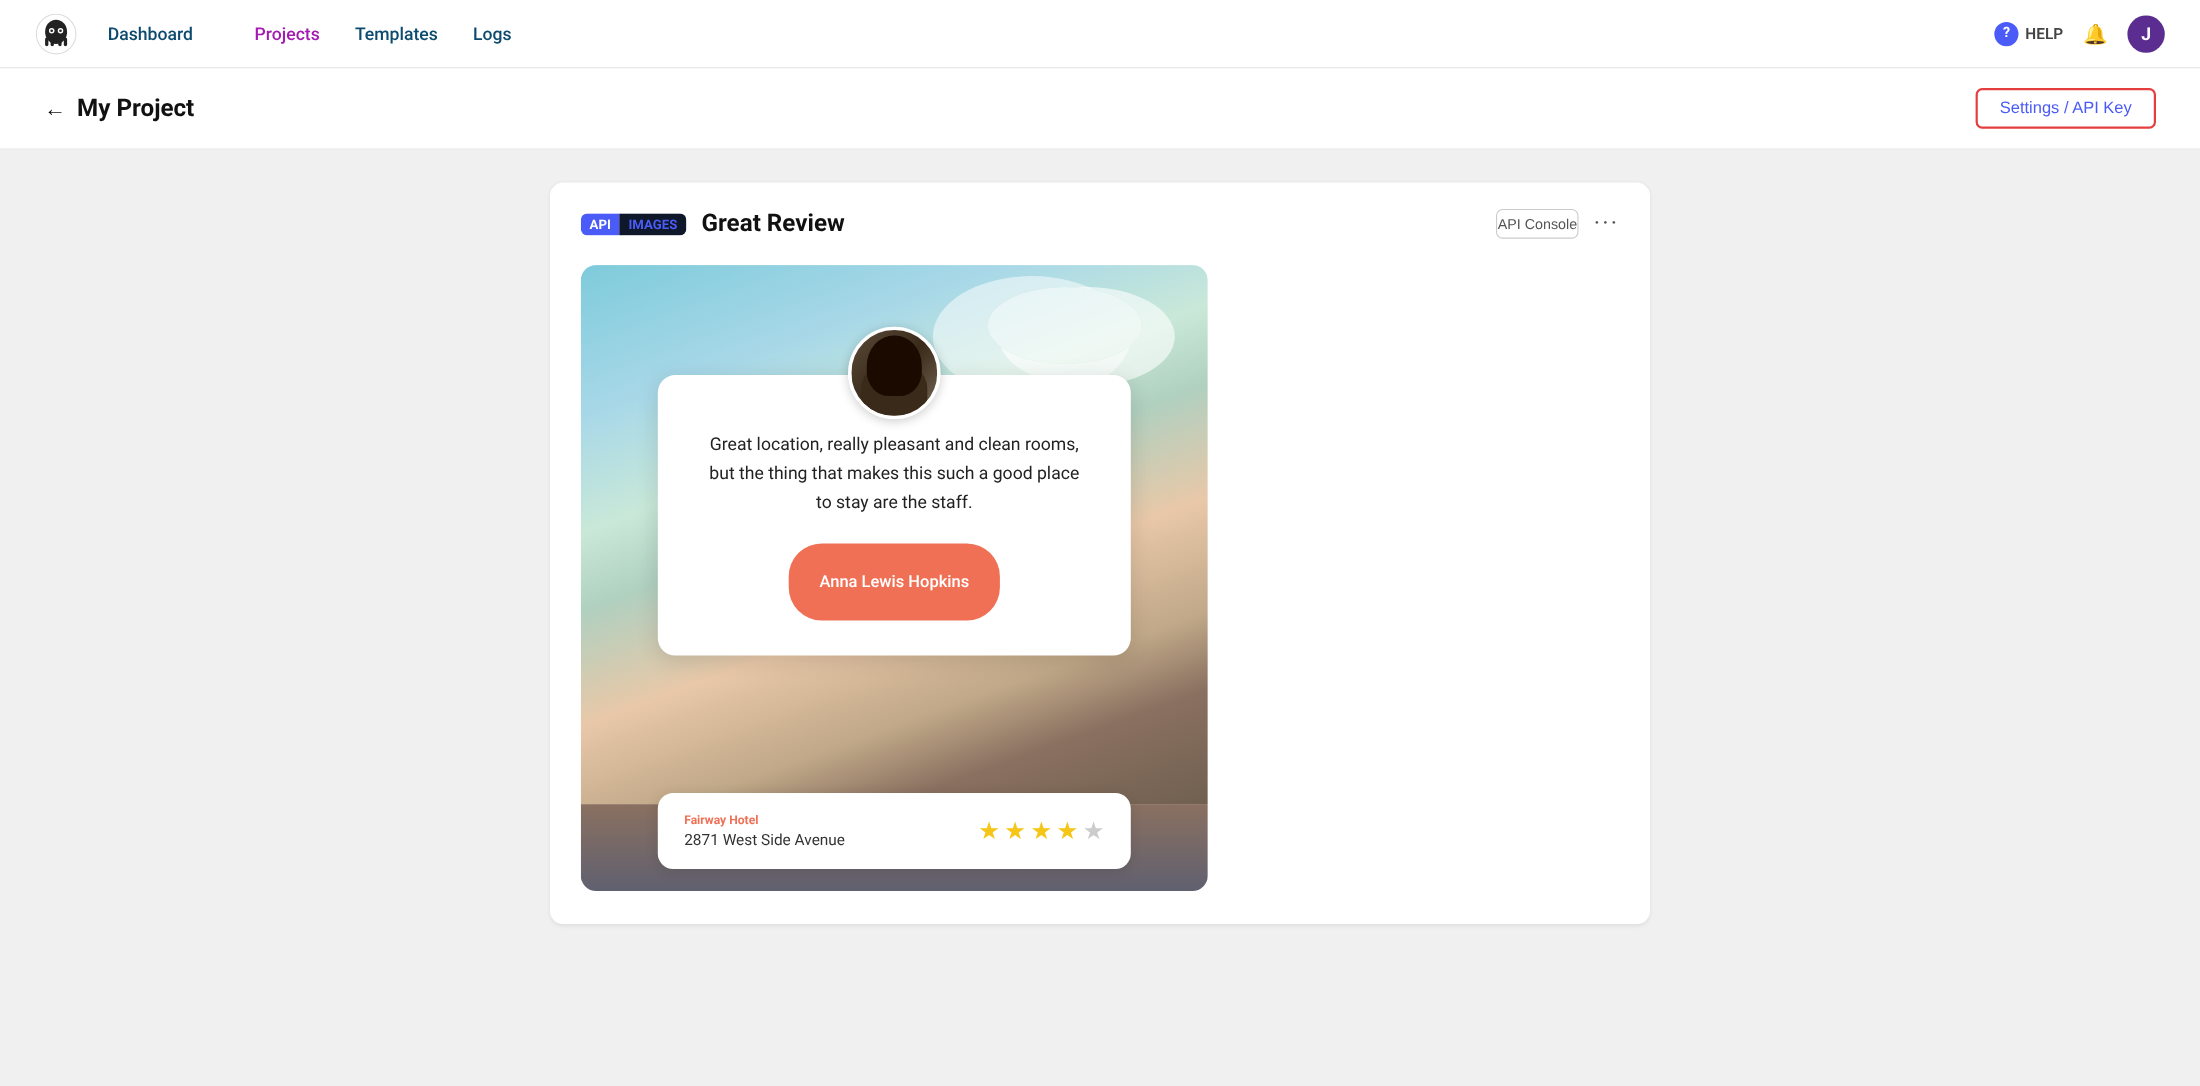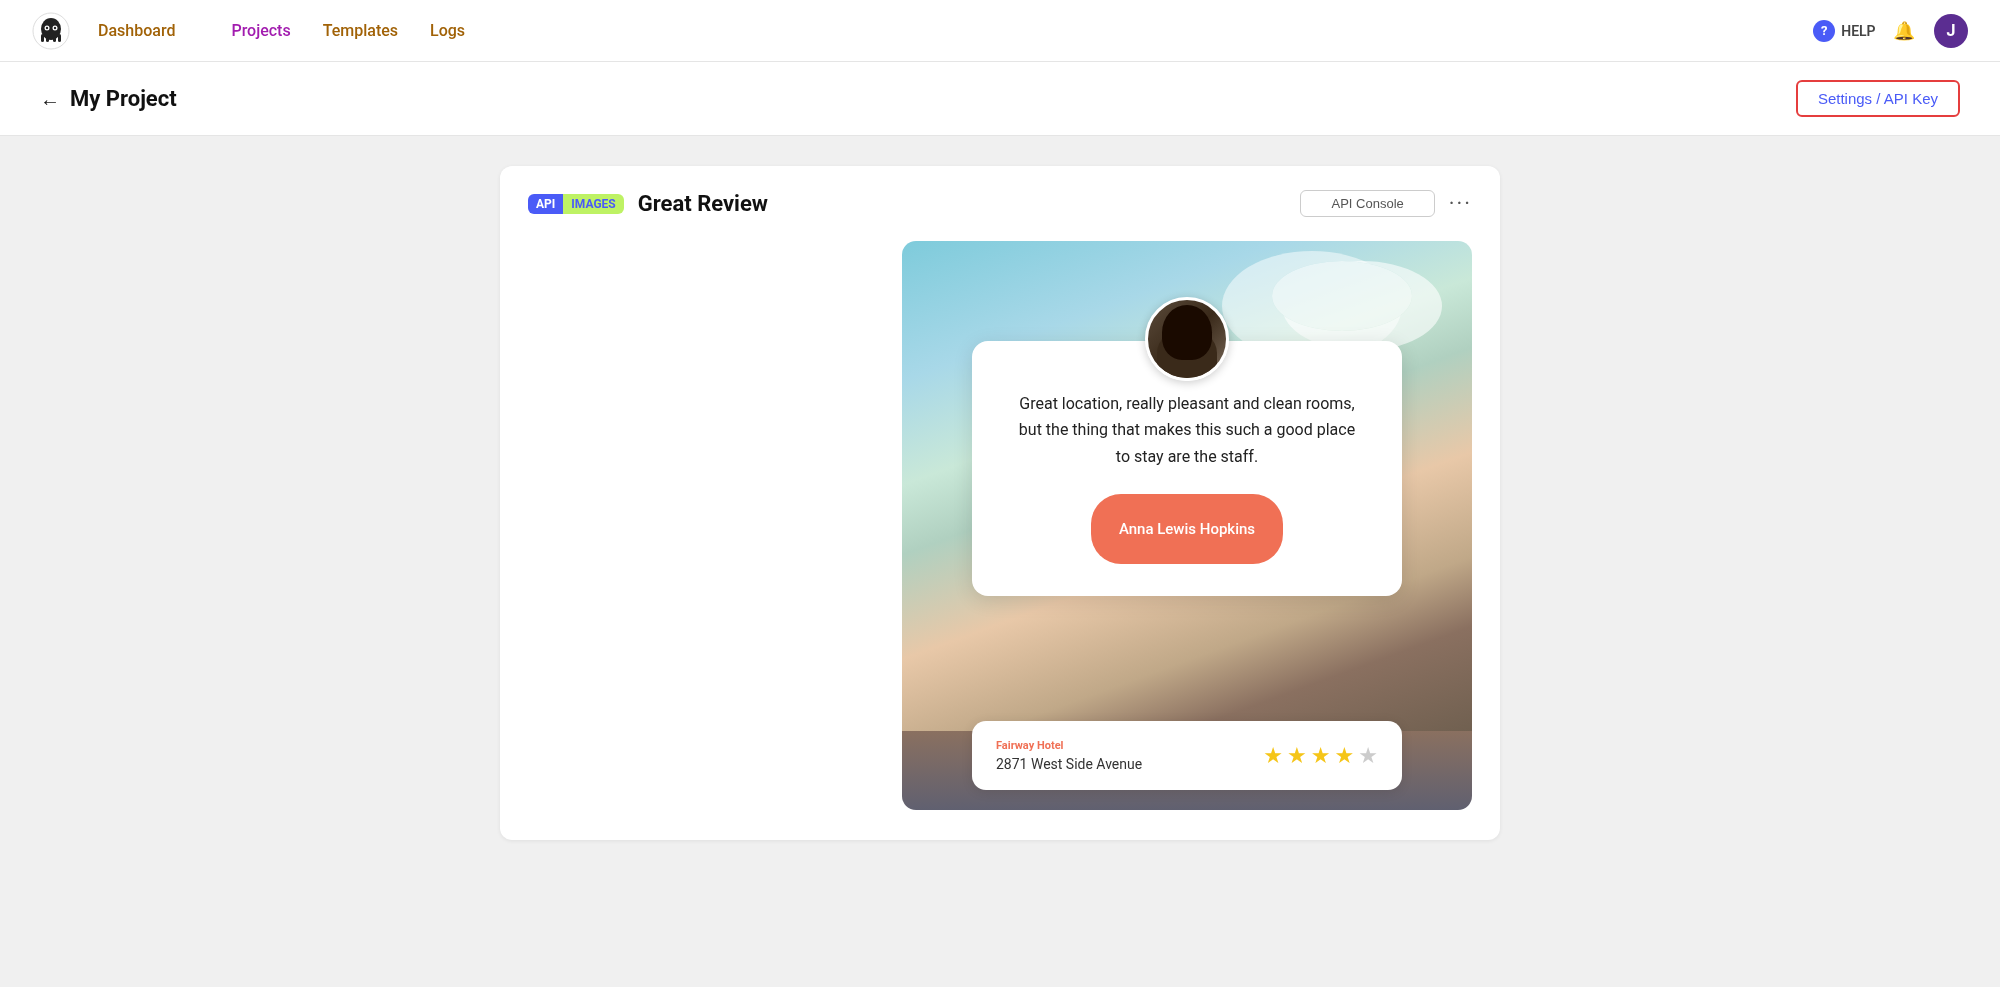--- a/index.html
+++ b/index.html
@@ -27,21 +27,21 @@
       align-items: center;
       gap: 32px;
       flex: 1;
     }
     .nav-link {
       font-size: 16px;
       font-weight: 500;
       cursor: pointer;
       text-decoration: none;
     }
-    .nav-link.active { color: #a16207; }
+    .nav-link.active { color: #0c4a6e; }
     .nav-link.inactive { color: #a21caf; margin-left: 24px; }
     .navbar-right {
       display: flex;
       align-items: center;
       gap: 18px;
     }
     .nav-help {
       display: flex;
       align-items: center;
       gap: 6px;
@@ -147,54 +147,54 @@
       overflow: hidden;
       font-size: 12px;
       font-weight: 700;
     }
     .badge-api {
       background: #4a5bf7;
       color: #fff;
       padding: 3px 8px;
     }
     .badge-images {
-      background: #bef264;
+      background: #0f172a;
       color: #4a5bf7;
       padding: 3px 8px;
     }
     .card-title {
       font-size: 22px;
       font-weight: 700;
       color: #111;
     }
     .card-header-right {
       display: flex;
       align-items: center;
       gap: 14px;
     }
     .api-console-btn {
       border: 1.5px solid #ccc;
       background: #fff;
       color: #555;
-      padding: 5px 30px;
+      padding: 5px 0;
       border-radius: 6px;
       font-size: 13px;
       cursor: pointer;
     }
     .more-menu {
       font-size: 22px;
       color: #555;
       cursor: pointer;
       letter-spacing: 2px;
     }
 
     
     .preview-area {
       display: flex;
-      justify-content: flex-end;
+      justify-content: flex-start;
     }
     .travel-card-wrapper {
       width: 570px;
       border-radius: 14px;
       overflow: hidden;
       position: relative;
     }
 
     
     .travel-bg {

